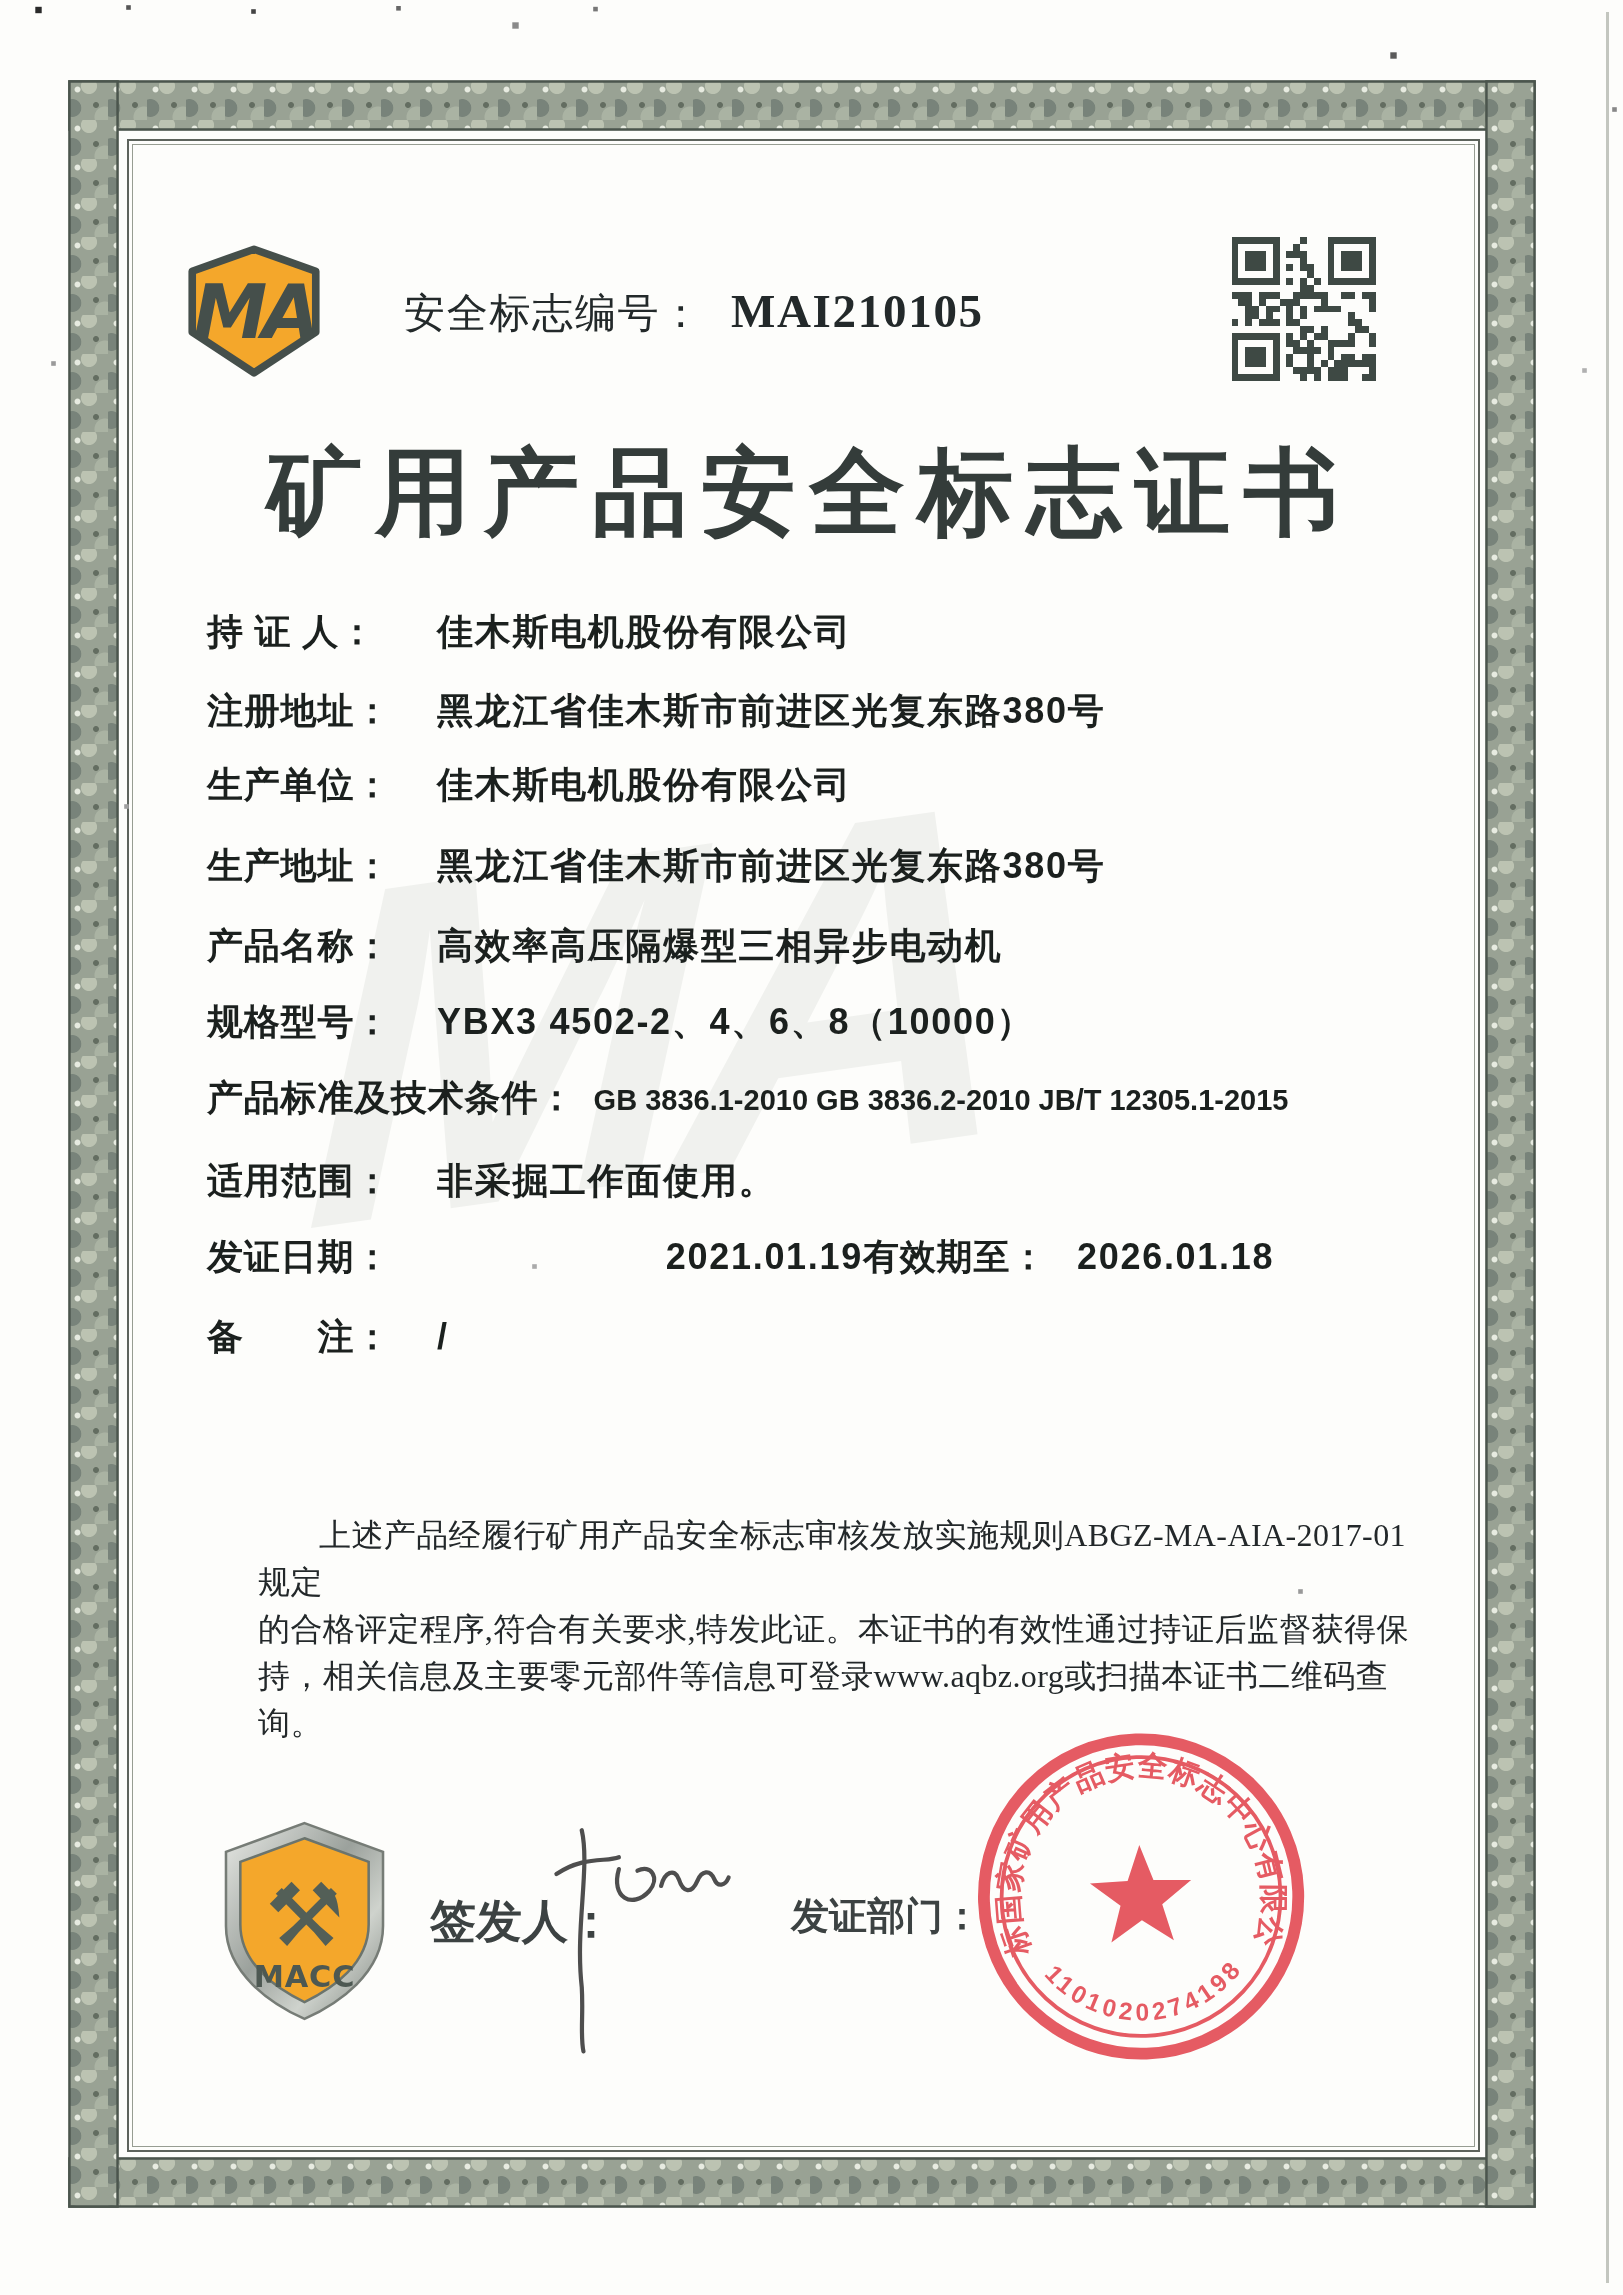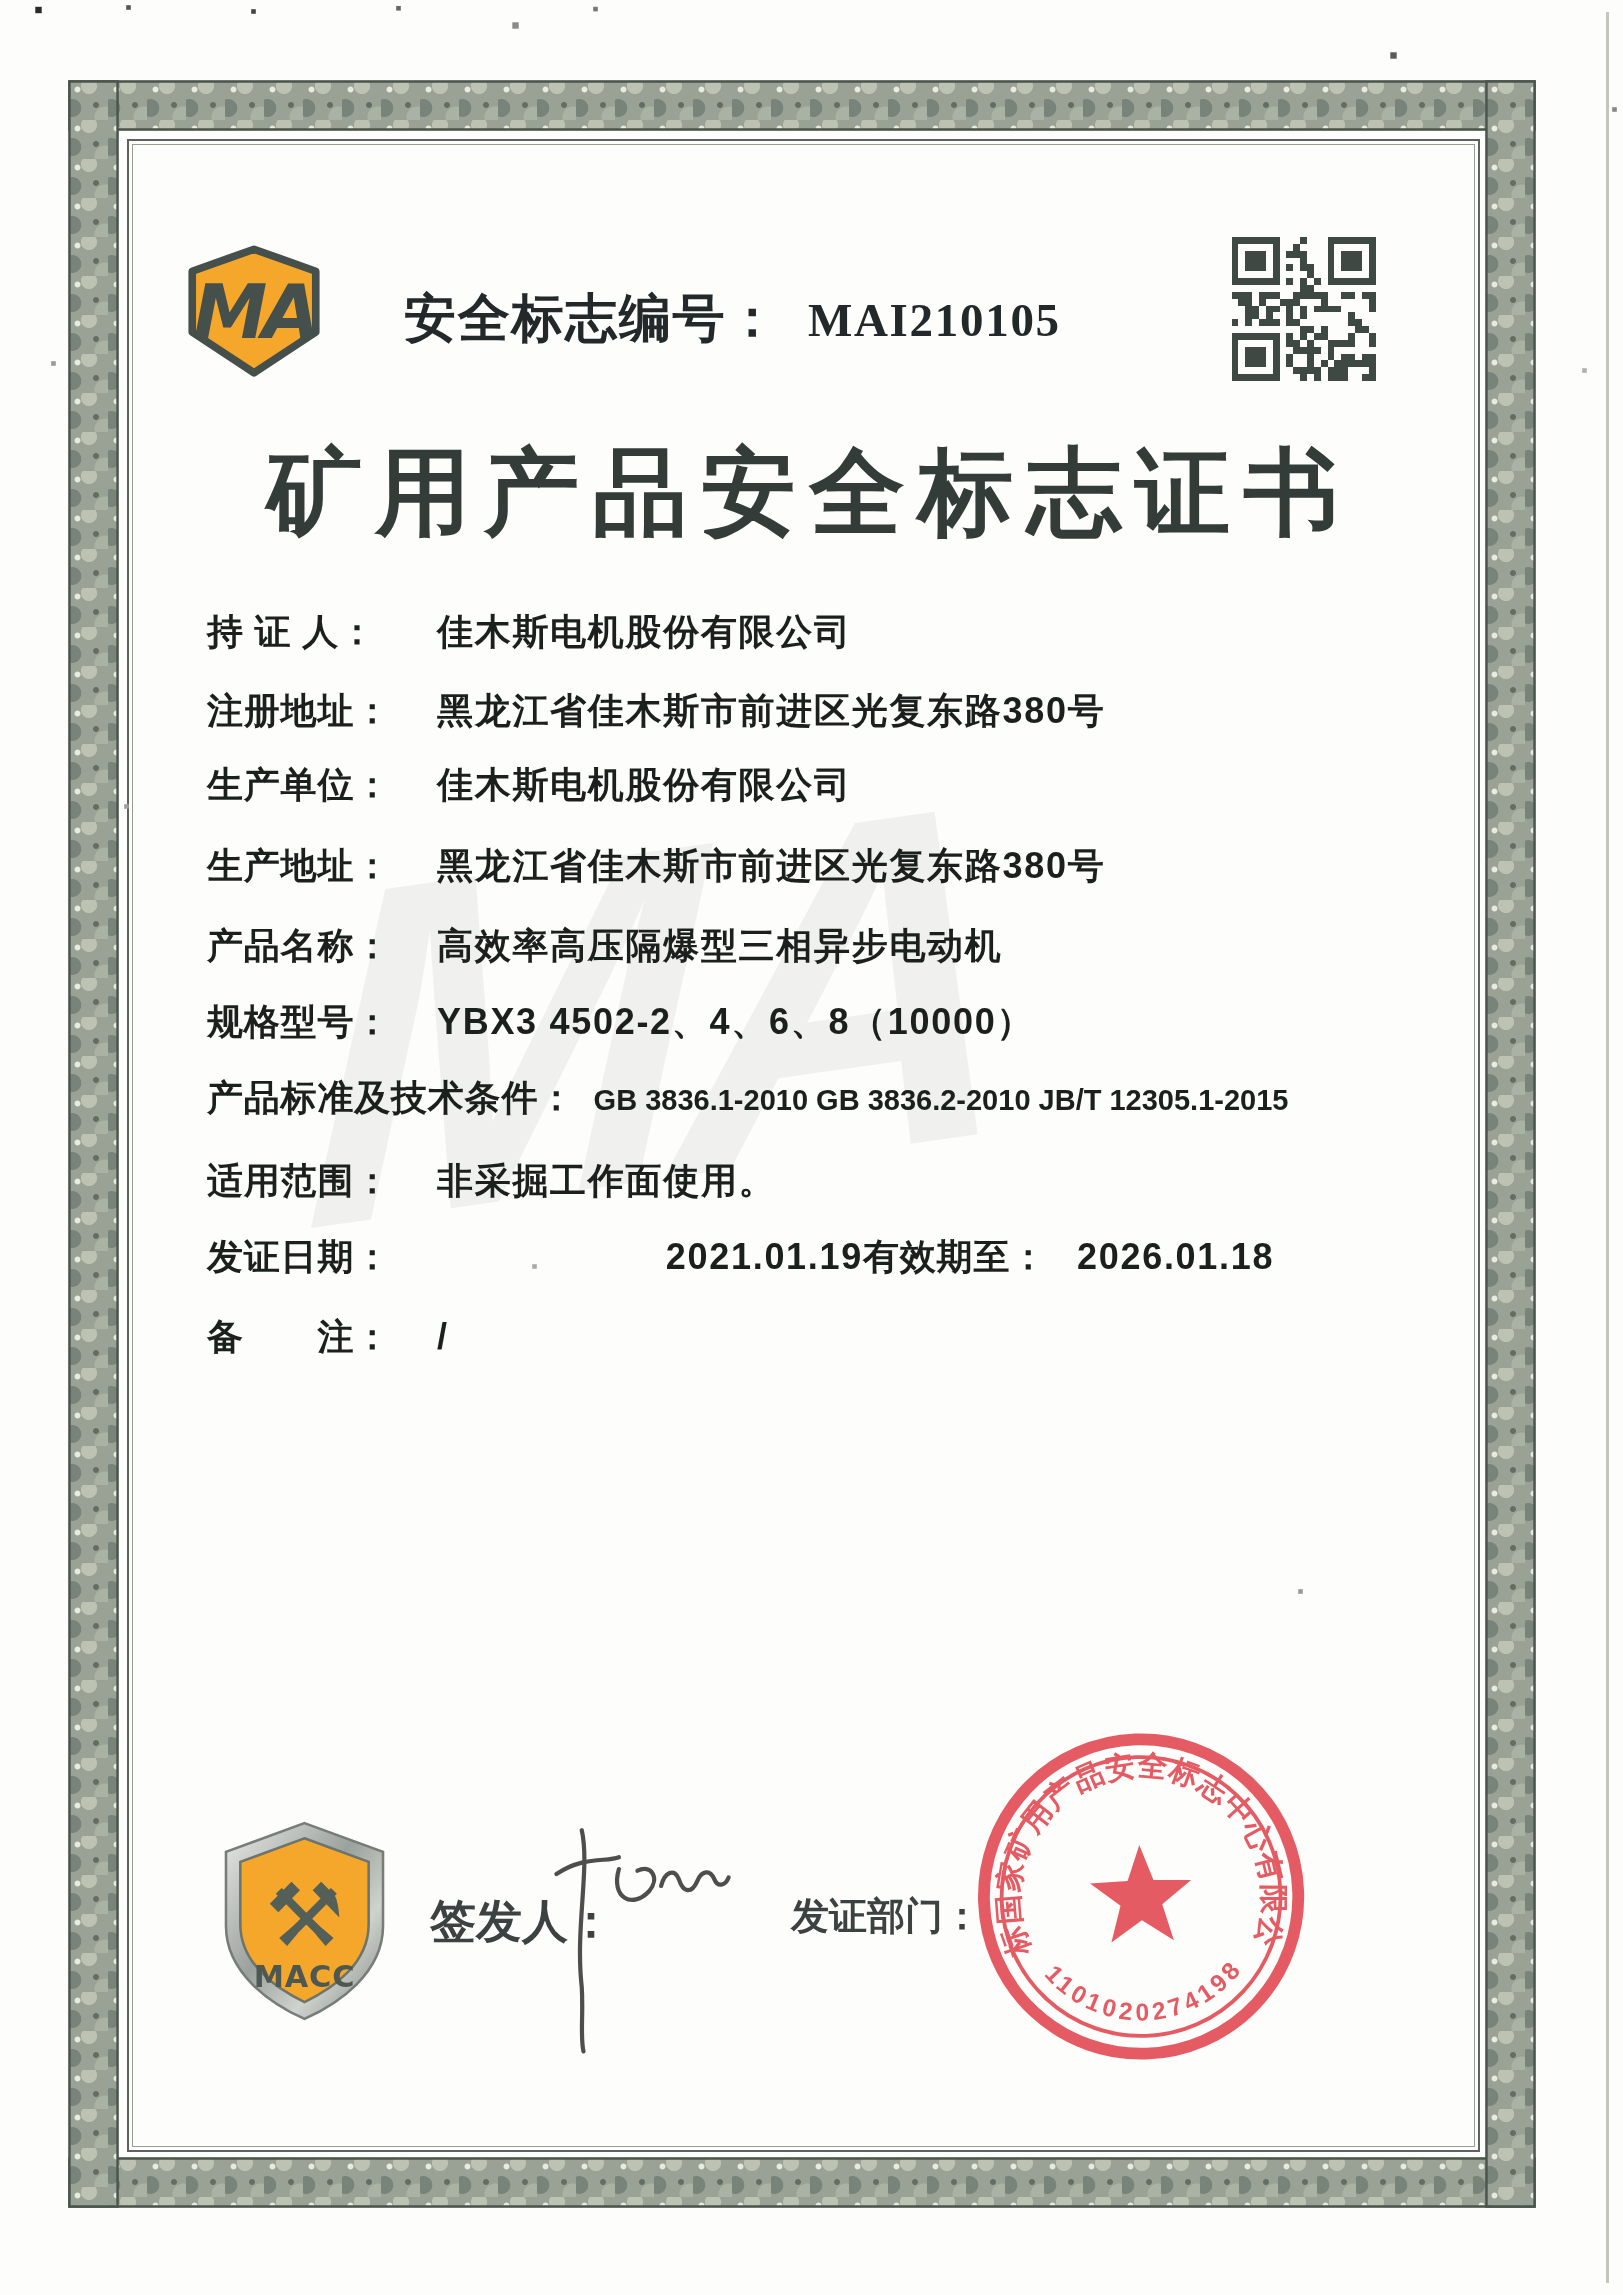--- a/index.html
+++ b/index.html
@@ -22,21 +22,21 @@
   .innerline{position:absolute;left:127px;top:139px;width:1353px;height:2013px;
     border:2.5px solid #5d635c;box-sizing:border-box;}
   .innerline .l2{position:absolute;left:3.4px;top:3.4px;right:3.4px;bottom:3.4px;border:0.8px solid #979d92;}
   
   .watermark{position:absolute;left:304px;top:727px;width:930px;font-style:italic;
     font-weight:800;font-size:473px;letter-spacing:-20px;color:rgba(125,140,128,0.10);
     transform:rotate(-8deg) skewX(-10deg);pointer-events:none;}
   
   .ma-logo{position:absolute;left:188px;top:244px;width:132px;height:134px;}
   .hdr-line{position:absolute;left:404px;top:284px;display:flex;align-items:baseline;}
-  .hdr-label{font-size:52px;font-weight:700;color:#23292a;letter-spacing:1.7px;}
+  .hdr-label{font-size:41px;font-weight:400;color:#23292a;letter-spacing:1.7px;}
   .hdr-number{font-family:"Liberation Serif",serif;font-size:47px;font-weight:600;
     color:#23292a;margin-left:28px;letter-spacing:1.7px;}
   .qr{position:absolute;left:1231px;top:237px;width:145px;height:144px;}
   
   .title{position:absolute;left:135px;width:1349px;top:430px;text-align:center;
     font-family:Liberation Mono, monospace;font-weight:700;font-size:95px;
     letter-spacing:13.5px;color:#343c3a;}
   
   .row{position:absolute;left:207px;display:flex;align-items:baseline;
     font-size:36px;line-height:41px;font-weight:700;color:#1b201e;white-space:nowrap;}
@@ -353,20 +353,25 @@
     <span class="lab">发证日期：</span>
     <span class="val val1">2021.01.19</span>
     <span class="lab2">有效期至：</span>
     <span class="val">2026.01.18</span>
   </div>
   <div class="row" style="top:1316px">
     <span class="lab">备　　注：</span>
     <span class="val">/</span>
   </div>
 
+  <div class="para">
+    <div class="indent">上述产品经履行矿用产品安全标志审核发放实施规则ABGZ-MA-AIA-2017-01规定</div>
+    <div>的合格评定程序,符合有关要求,特发此证。本证书的有效性通过持证后监督获得保</div>
+    <div>持，相关信息及主要零元部件等信息可登录www.aqbz.org或扫描本证书二维码查询。</div>
+  </div>
 
   <div class="macc">
     <svg viewBox="0 0 226 244" width="191" height="206">
       <defs>
         <linearGradient id="sil" x1="0" y1="0" x2="1" y2="1">
           <stop offset="0" stop-color="#e8eae6"></stop>
             <stop offset="0.45" stop-color="#9ba19c"></stop>
           <stop offset="0.7" stop-color="#cfd3cd"></stop>
             <stop offset="1" stop-color="#7e857f"></stop>
         </linearGradient>

